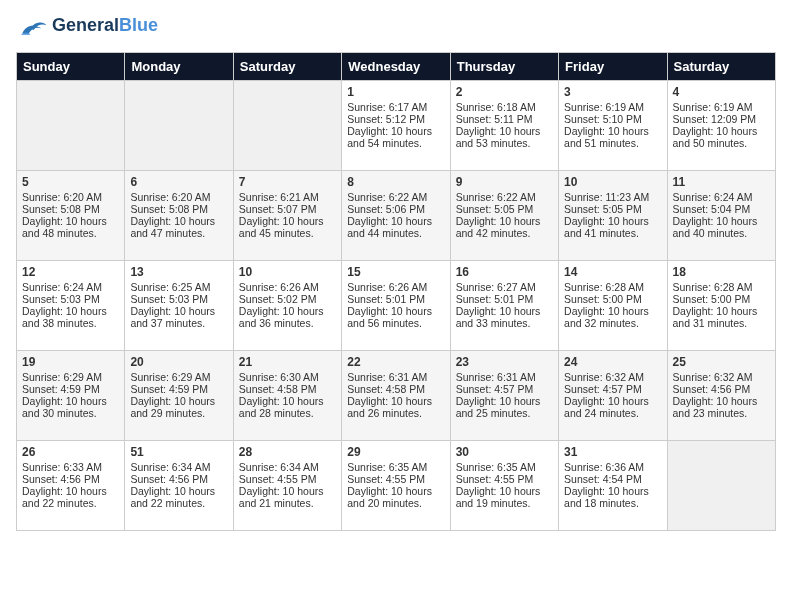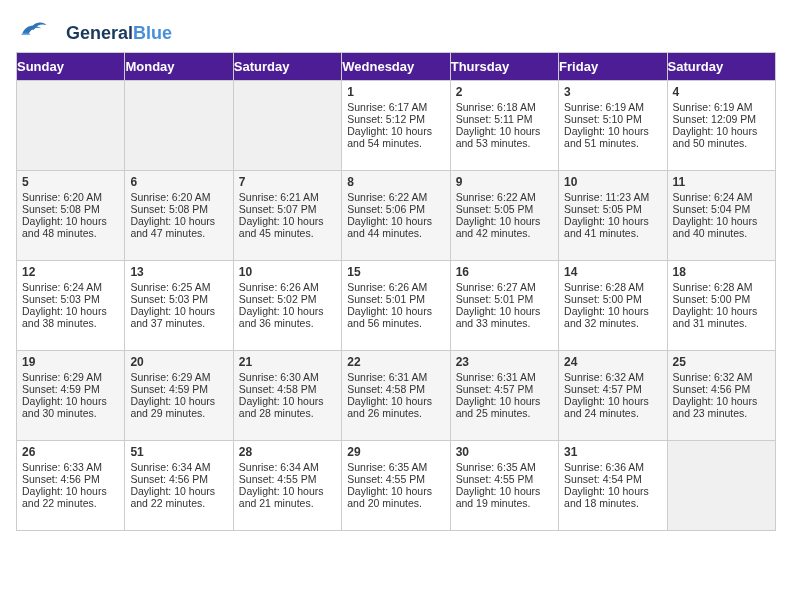--- a/index.html
+++ b/index.html
@@ -11,22 +11,22 @@
       padding: 16px;
     }
     .header {
       display: flex;
       justify-content: space-between;
       align-items: flex-start;
       margin-bottom: 8px;
     }
     .logo {
       display: flex;
-      align-items: flex-end;
-      gap: 18px;
+      align-items: flex-start;
+      gap: 4px;
     }
     .logo-text {
       font-size: 18px;
       font-weight: bold;
       color: #1a3a5c;
       line-height: 1.1;
     }
     .logo-text span {
       color: #4a90d9;
     }
@@ -45,25 +45,25 @@
     .subtitle {
       font-size: 15px;
       color: #333;
     }
     table {
       width: 100%;
       border-collapse: collapse;
       table-layout: fixed;
     }
     th {
-      background-color: #4c1d95;
+      background-color: #0f172a;
       color: #fff;
       font-size: 13px;
       font-weight: bold;
-      padding: 6px 0;
+      padding: 6px 6px;
       text-align: left;
       border: 1px solid #ccc;
     }
     td {
       border: 1px solid #ccc;
       vertical-align: top;
       padding: 4px 5px;
       font-size: 10.5px;
       color: #333;
       height: 90px;

